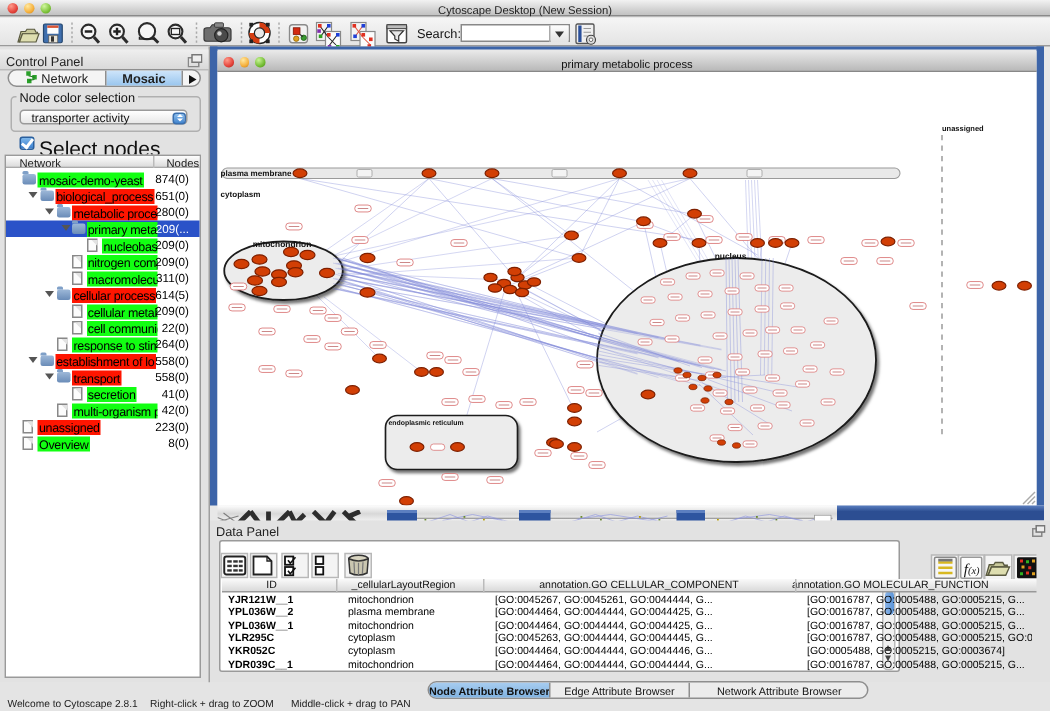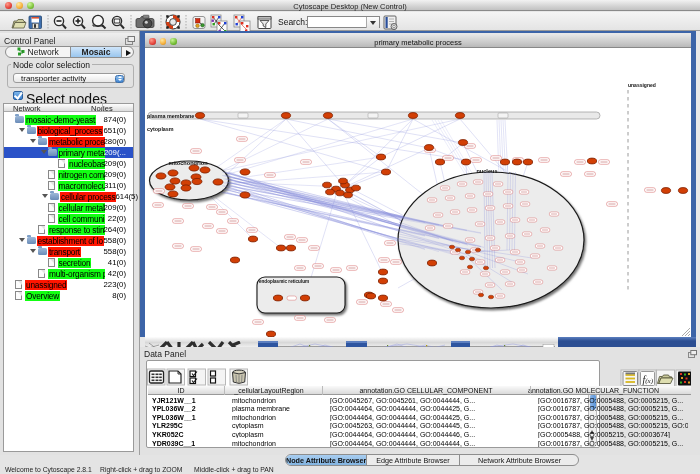--- a/index.html
+++ b/index.html
@@ -35,21 +35,21 @@
 #combo .step{position:absolute;right:0.5px;top:0.5px;width:9px;height:8px;background:linear-gradient(#8fc0ee,#4285cf);border-radius:2.5px;border:0.5px solid #3a6fae;}
 #combo .step:before{content:"";position:absolute;left:2.2px;top:0.8px;border:2.2px solid transparent;border-bottom:2.8px solid #fff;border-top:none;}
 #combo .step:after{content:"";position:absolute;left:2.2px;bottom:0.8px;border:2.2px solid transparent;border-top:2.8px solid #fff;border-bottom:none;}
 #chk{left:13px;top:59.5px;width:9.5px;height:9.5px;position:absolute;background:linear-gradient(#7db6ea,#3a7fd0);border:1px solid #2a5f9d;border-radius:2px;}
 #chk:after{content:"";position:absolute;left:2.2px;top:-0.5px;width:3px;height:5.5px;border:solid #fff;border-width:0 2px 2px 0;transform:rotate(38deg);}
 #chklbl{left:26px;top:60px;position:absolute;font-size:14px;color:#111;}
 
 #treebox{left:3px;top:72px;width:131px;height:349px;position:absolute;background:#fff;border:1px solid #9a9a9a;}
 #treehead{position:absolute;left:0;top:0;width:129px;height:8px;background:linear-gradient(#fdfdfd,#dcdcdc);border-bottom:1px solid #aaa;font-size:7.5px;color:#222;}
 #treehead .c1{position:absolute;left:9px;top:0px;}
-#treehead .c2{position:absolute;left:87px;top:0px;}
+#treehead .c2{position:absolute;left:107px;top:0px;}
 #treehead .dv{position:absolute;left:98px;top:0;height:8px;border-left:1px solid #bbb;}
 .trow{position:absolute;left:0;width:129px;height:11px;font-size:8.3px;letter-spacing:-0.2px;white-space:nowrap;color:#000;}
 .trow .lbl{position:absolute;top:0.5px;padding:0 1px;color:#000;height:10px;line-height:10.5px;overflow:hidden;}
 .trow .val{position:absolute;right:7px;top:1px;color:inherit;height:10px;line-height:10px;font-size:7.8px;letter-spacing:0;}
 .gree{background:#12ff12;}
 .redd{background:#ff1500;}
 .arr{position:absolute;top:3px;border:3px solid transparent;border-top:4.5px solid #555;}
 .fold{position:absolute;top:1.5px;width:9px;height:7px;background:linear-gradient(#9db8d8,#6a8cb8);border-radius:1.5px;}
 .fold:before{content:"";position:absolute;left:0;top:-1.5px;width:4px;height:2px;background:#7fa0c8;border-radius:1px 1px 0 0;}
 .file{position:absolute;top:1px;width:7px;height:8.5px;background:#fcfcfc;border:0.5px solid #888;}
@@ -87,21 +87,21 @@
 
 #status{left:0;top:455px;width:700px;height:19px;background:#e4e4e4;}
 #status span{position:absolute;top:11px;font-size:6.8px;color:#222;}
 </style></head><body>
 <div id="app">
   <div class="abs" id="titlebar">
       <div class="tl t1"></div>
       <div class="tl t2"></div>
       <div class="tl t3"></div>
     </div>
-  <div class="abs" id="mtitle">Cytoscape Desktop (New Control)</div>
+  <div class="abs" id="mtitle">Cytoscape Desktop (New Session)</div>
   <div class="abs" id="toolbar">
     <svg width="700" height="19" viewBox="0 0 700 19" style="position:absolute;left:0;top:0">
 
       <path d="M12 16 L14 9 L17 9 L18 7.5 L23 7.5 L24 9.5 L25 9.5 L25 10.5 L15 10.5 L13 16 Z" fill="#c9c99b" stroke="#5a5a40" stroke-width="0.8"></path>
       <path d="M13 16 L15 10.5 L26 10.5 L24 16 Z" fill="#dedeb0" stroke="#5a5a40" stroke-width="0.8"></path>
 
       <rect x="29" y="4" width="12.5" height="12.5" rx="1" fill="#3f6fae" stroke="#24466e" stroke-width="0.8"></rect>
       <rect x="31.5" y="5" width="7.5" height="5.5" fill="#fdfdfd"></rect>
       <rect x="31.5" y="5" width="7.5" height="1.6" fill="#d95535"></rect>
       <rect x="32.5" y="11.5" width="6" height="5" fill="#e8e4d8" stroke="#555" stroke-width="0.5"></rect>
@@ -268,21 +268,21 @@
           <div class="trow" style="top:65px;">
             <span class="file" style="left:43.5px"></span>
             <span class="lbl gree" style="left:53.5px;max-width:47.5px">nitrogen compo</span>
             <span class="val">209(0)</span>
           </div>
           <div class="trow" style="top:76px;">
             <span class="file" style="left:43.5px"></span>
             <span class="lbl gree" style="left:53.5px;max-width:47.5px">macromolecule</span>
             <span class="val">311(0)</span>
           </div>
-          <div class="trow" style="top:87px;margin-left:12px;">
+          <div class="trow" style="top:87px;">
             <span class="arr" style="left:26px"></span>
             <span class="fold" style="left:34px"></span>
             <span class="lbl redd" style="left:44px;max-width:57px">cellular process</span>
             <span class="val">614(5)</span>
           </div>
           <div class="trow" style="top:98px;">
             <span class="file" style="left:43.5px"></span>
             <span class="lbl gree" style="left:53.5px;max-width:47.5px">cellular metabo</span>
             <span class="val">209(0)</span>
           </div>

